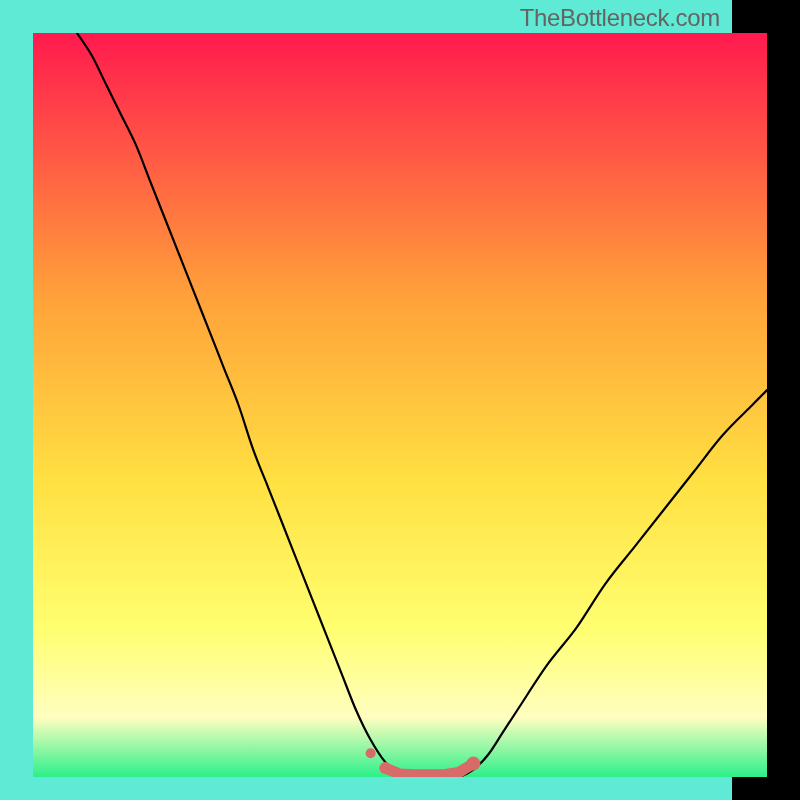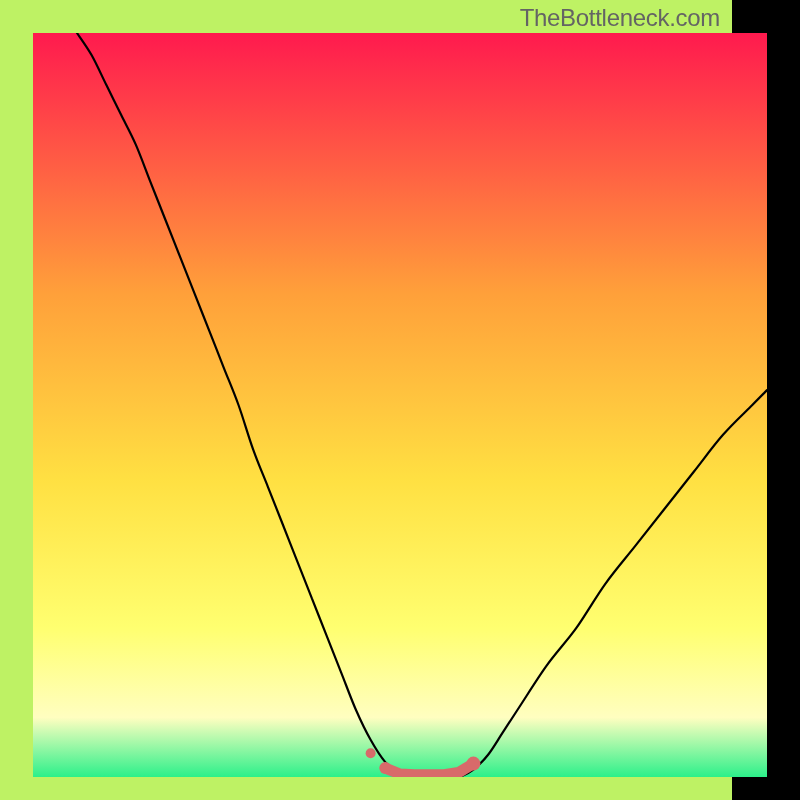--- a/index.html
+++ b/index.html
@@ -7,21 +7,21 @@
     padding: 0;
     width: 800px;
     height: 800px;
     background: #000;
     overflow: hidden;
   }
   .outer {
     position: relative;
     width: 732px;
     height: 800px;
-    background: #bef264;
+    background: #5eead4;
   }
   .watermark {
     position: absolute;
     top: 4px;
     right: 12px;
     color: #646464;
     font-family: Arial, Helvetica, sans-serif;
     font-size: 24px;
     font-weight: 400;
     letter-spacing: -0.3px;

